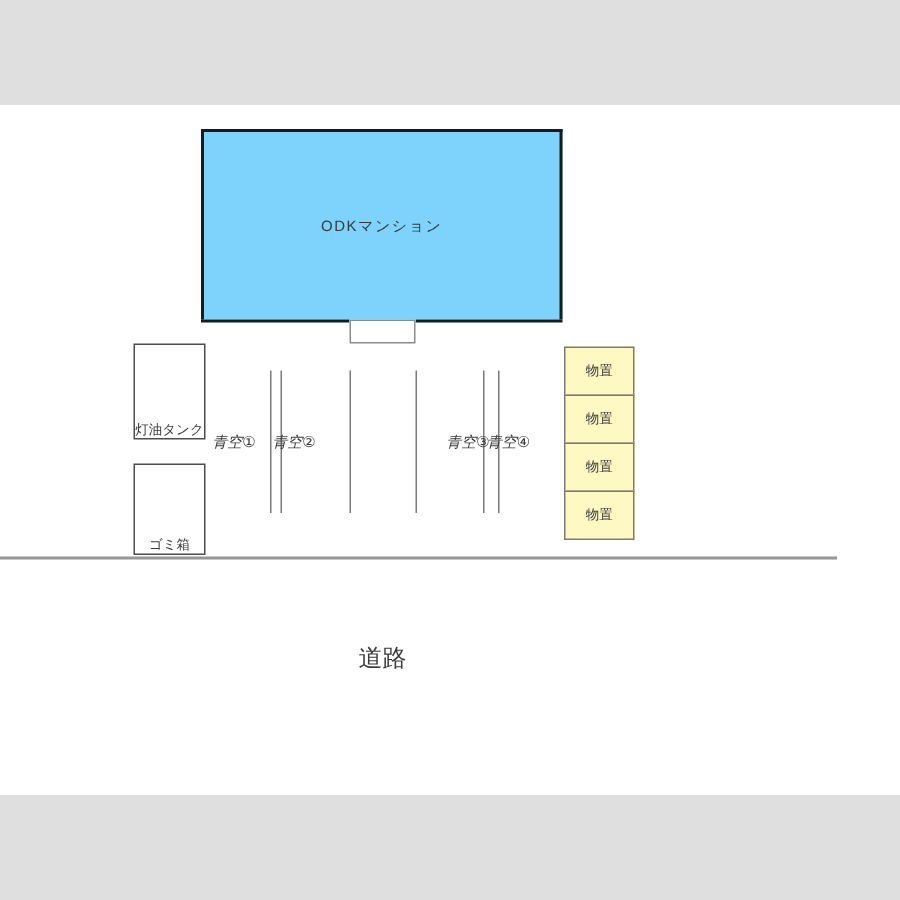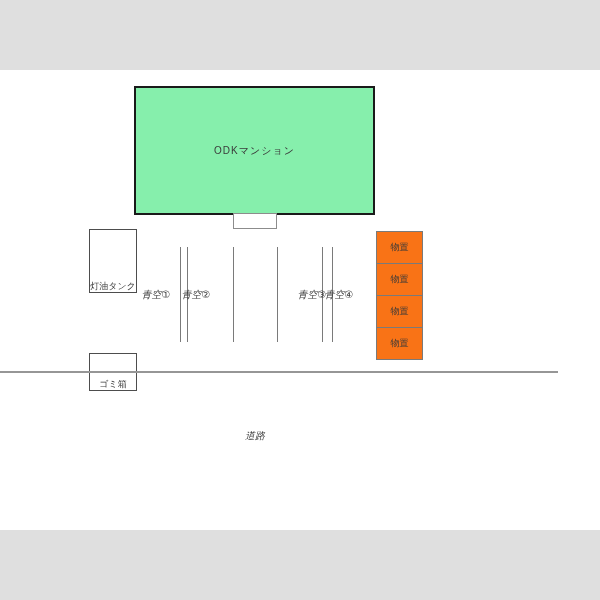--- a/index.html
+++ b/index.html
@@ -15,60 +15,60 @@
   .abs { position: absolute; box-sizing: border-box; }
 
   .letterbox { left: 0; width: 600px; background: #dfdfdf; }
   .letterbox.top { top: 0; height: 70px; }
   .letterbox.bottom { top: 530px; height: 70px; }
 
   .building {
     left: 134px; top: 86px; width: 241px; height: 127px;
     border: 2px solid #1a1a1a; border-bottom: none;
     display: flex; align-items: center; justify-content: center;
-    background: #86efac;
+    background: #7dd3fc;
   }
   .building-label { font-size: 10px; letter-spacing: 1px; }
 
   .bottom-border-seg { top: 213px; height: 2px; background: #1a1a1a; }
   .seg-left  { left: 134px; width: 99px; }
   .seg-right { left: 277px; width: 98px; }
 
   .entrance {
     left: 233px; top: 213px; width: 44px; height: 16px;
     border: 1px solid #8c8c8c; background: #ffffff;
   }
 
   .small-box {
     left: 89px; width: 48px;
     border: 1px solid #4d4d4d; background: #ffffff;
     display: flex; align-items: flex-end; justify-content: center;
     text-align: center;
   }
   .small-box .lbl { font-size: 9px; line-height: 1.1; }
   .kerosene { top: 229px; height: 64px; }
-  .trash    { top: 309px; height: 38px; margin-top: 44px; }
+  .trash    { top: 309px; height: 61px; }
 
   .vline { top: 247px; width: 1px; height: 95px; background: #7a7a7a; }
 
   .space-label {
     top: 288px; font-size: 10px; white-space: nowrap;
     transform: translateX(-50%);
     font-style: italic;
   }
 
   .shed {
     left: 376px; width: 47px; height: 33px;
-    border: 1px solid #7a7a7a; background: #f97316;
+    border: 1px solid #7a7a7a; background: #fef9c3;
     display: flex; align-items: center; justify-content: center;
   }
   .shed .lbl { font-size: 9px; }
 
   .road-line { left: 0; top: 371px; width: 558px; height: 2px; background: #969696; }
-  .road-label { left: 255px; top: 429px; font-size: 10px; transform: translateX(-50%); font-style: italic; }
+  .road-label { left: 255px; top: 429px; font-size: 16px; transform: translateX(-50%); }
 </style>
 </head>
 <body>
 
 <div class="screen">
 
   <div class="abs letterbox top"></div>
   <div class="abs letterbox bottom"></div>
 
   <div class="abs building">

